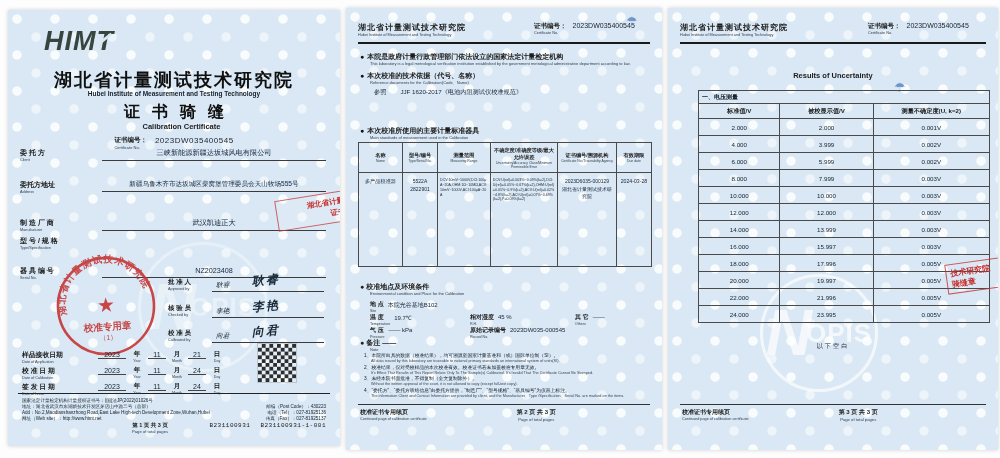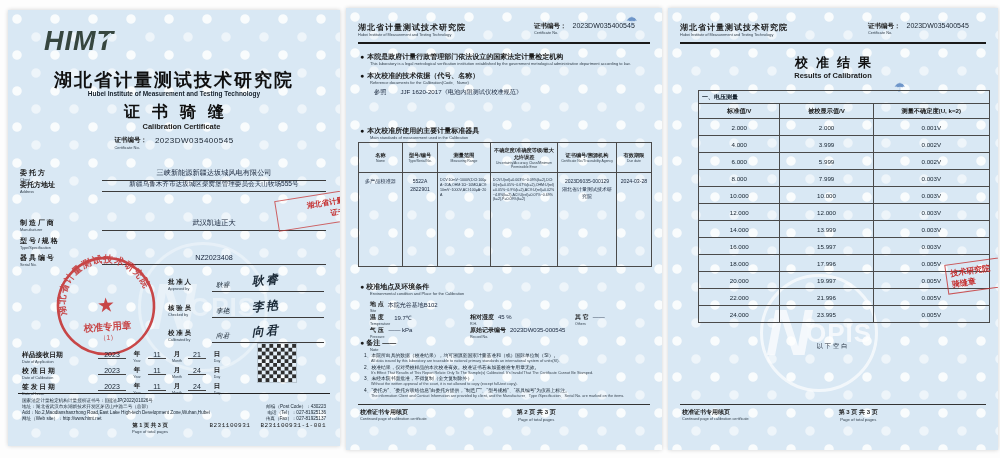--- a/index.html
+++ b/index.html
@@ -164,21 +164,21 @@
     <div class="abs ctr cert-title-en">Calibration Certificate</div>
 
     <div class="abs certno-row">
       <span class="certno-label">
         <span class="cn pre">证书编号：</span>
         <span class="en">Certificate No.</span>
       </span>
       <span class="certno-val">2023DW035400545</span>
     </div>
 
-    <div class="abs f-row" style="top:158px">
+    <div class="abs f-row" style="top:138px">
       <span class="f-label">
           <span class="cn pre">委 托 方</span>
           <span class="en">Client</span>
         </span>
       <span class="f-value">三峡新能源新疆达坂城风电有限公司</span>
     </div>
     <div class="abs f-row" style="top:170px">
       <span class="f-label">
           <span class="cn pre">委托方地址</span>
           <span class="en">Address</span>
@@ -191,21 +191,21 @@
           <span class="en">Manufacturer</span>
         </span>
       <span class="f-value">武汉凯迪正大</span>
     </div>
     <div class="abs f-row" style="top:226px">
       <span class="f-label">
           <span class="cn pre">型 号 / 规 格</span>
           <span class="en">Type/Specification</span>
         </span>
     </div>
-    <div class="abs f-row" style="top:243px">
+    <div class="abs f-row" style="top:256px">
       <span class="f-label">
           <span class="cn pre">器 具 编 号</span>
           <span class="en">Serial No.</span>
         </span>
       <span class="f-value">NZ2023408</span>
     </div>
 
     <svg class="abs round-stamp" viewBox="0 0 104 104">
       <circle cx="52" cy="52" r="48" fill="none" stroke="#c53030" stroke-width="2.6"></circle>
       <defs>
@@ -524,22 +524,21 @@
     <div class="abs hd-right">
       <span class="lbl">
           <span class="cn">证书编号：</span>
           <span class="en">Certificate No.</span>
         </span>
       <span class="val">2023DW035400545</span>
     </div>
     <div class="abs hd-rule"></div>
     <span class="umbrella" style="left:226px;top:72px">☂</span>
 
-    <div class="abs ctr res-title">校准结果</div>
-    <div class="abs ctr res-title-en">Results of Calibration</div>
+    <div class="abs ctr res-title-en">Results of Uncertainty</div>
 
     <table class="abs res-table">
       <colgroup>
           <col style="width:28%">
           <col style="width:32%">
           <col style="width:40%">
         </colgroup>
       <tbody>
           <tr class="sec">
         <td colspan="3">一、电压测量</td>

